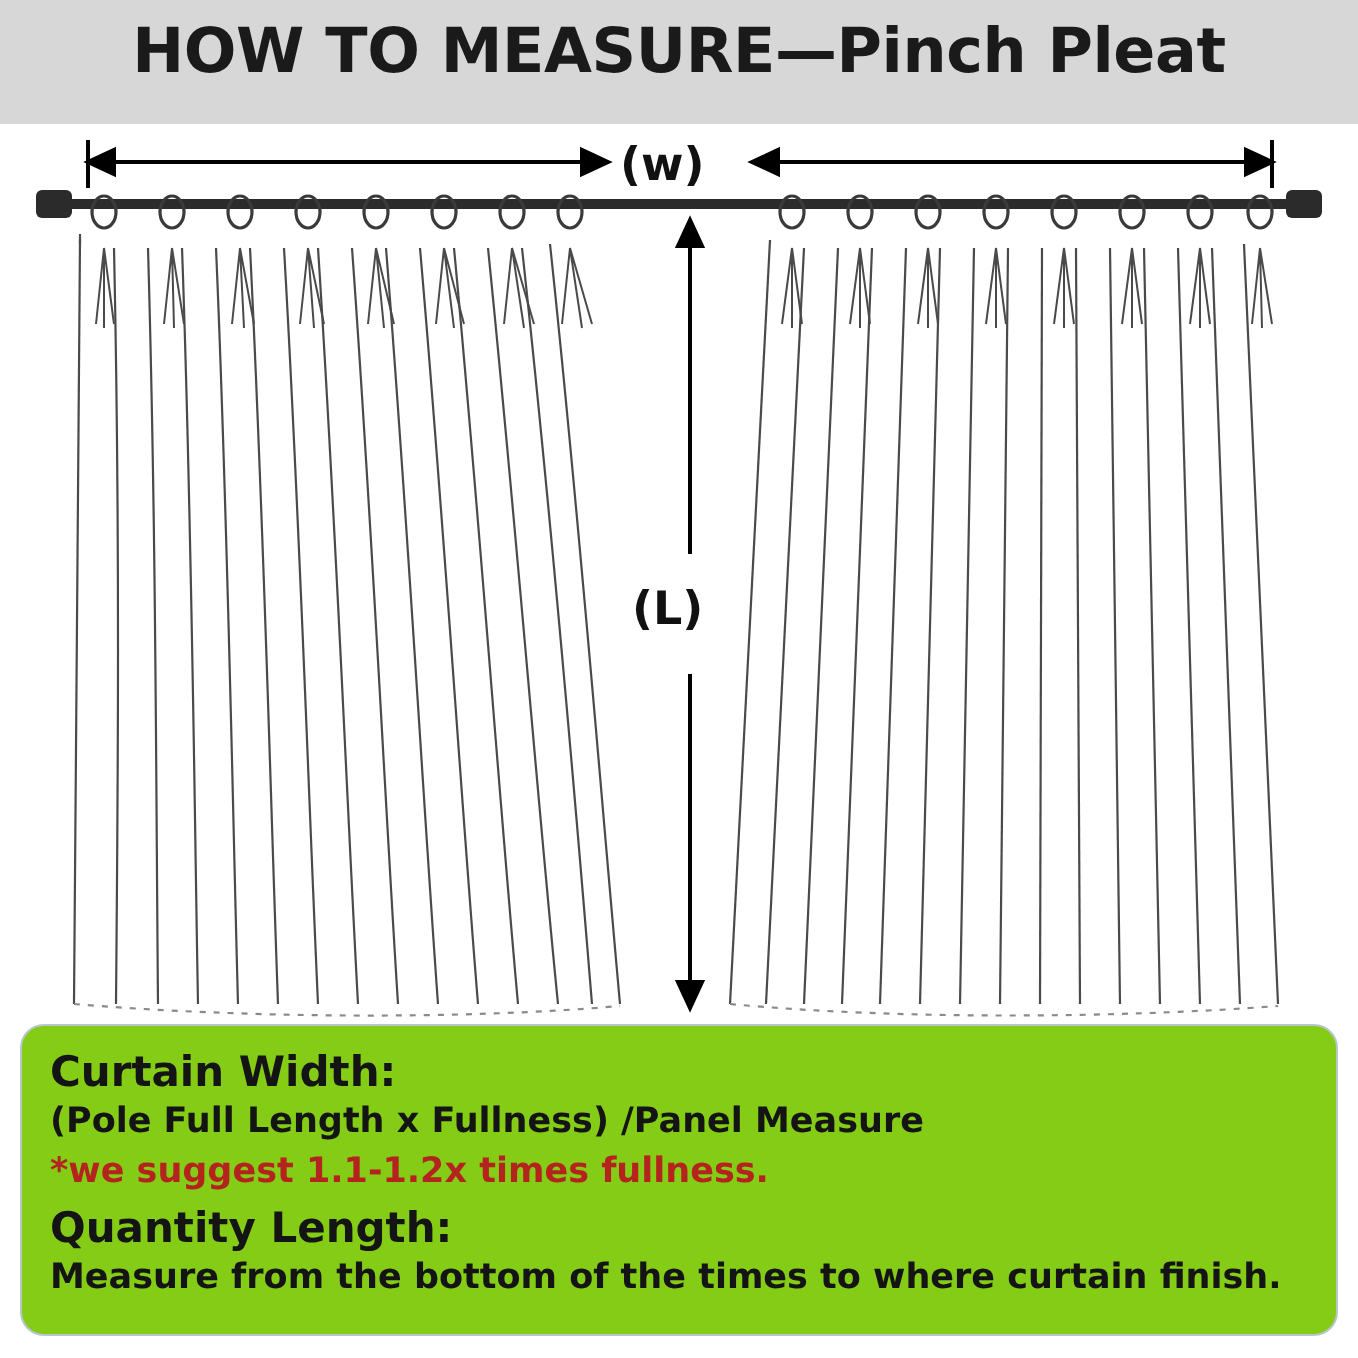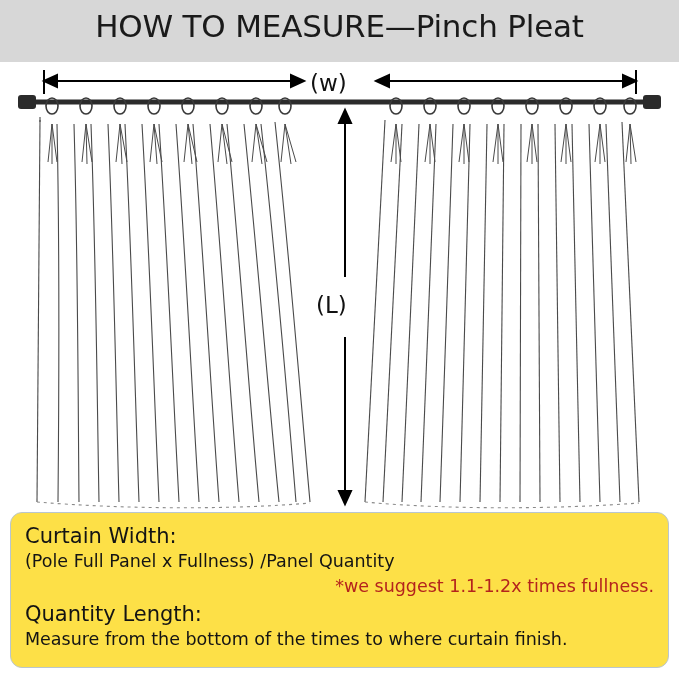--- a/index.html
+++ b/index.html
@@ -12,20 +12,21 @@
     background: #ffffff;
     font-family: "DejaVu Sans", "Liberation Sans", sans-serif;
     overflow: hidden;
   }
 
   #page {
     position: relative;
     width: 679px;
     height: 679px;
     background: #ffffff;
+    font-weight: bold;
   }
 
   
   .title-band {
     position: absolute;
     left: 0;
     top: 0;
     width: 679px;
     height: 62px;
     background: #d7d7d7;
@@ -72,42 +73,41 @@
 
   
   .notebox {
     position: absolute;
     left: 10px;
     top: 512px;
     width: 659px;
     height: 156px;
     border: 1px solid #b9c6cf;
     border-radius: 12px;
-    background: #fde047;
+    background: #84cc16;
     box-sizing: border-box;
     padding: 10px 14px 0 14px;
   }
   .note-head {
     font-size: 21px;
     color: #141414;
     margin: 0 0 1px 0;
     line-height: 1.25;
   }
   .note-sub {
     font-size: 17.5px;
     color: #141414;
     margin: 0 0 2px 0;
     line-height: 1.3;
   }
   .note-red {
     font-size: 17.5px;
     color: #b4231d;
     margin: 0 0 3px 0;
     line-height: 1.3;
-    text-align: right;
   }
 </style>
 </head>
 <body>
 
 <div id="page">
 
   <div class="title-band"></div>
   <div class="title-text">HOW TO MEASURE—Pinch Pleat</div>
 
@@ -222,19 +222,19 @@
         <polygon points="345,442 339,429 351,429"></polygon>
       </g>
     </svg>
 
     <div class="wlabel">(w)</div>
     <div class="llabel">(L)</div>
   </div>
 
   <div class="notebox">
     <p class="note-head">Curtain Width:</p>
-    <p class="note-sub">(Pole Full Panel x Fullness) /Panel Quantity</p>
+    <p class="note-sub">(Pole Full Length x Fullness) /Panel Measure</p>
     <p class="note-red">*we suggest 1.1-1.2x times fullness.</p>
     <p class="note-head">Quantity Length:</p>
     <p class="note-sub">Measure from the bottom of the times to where curtain finish.</p>
   </div>
 
 </div>
 
 </body></html>

